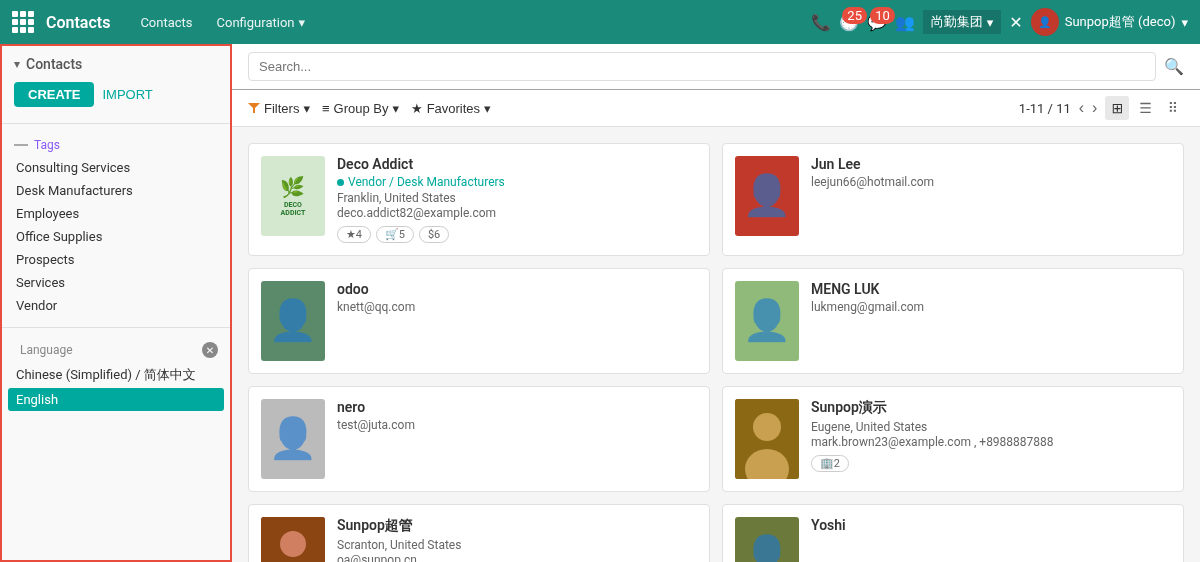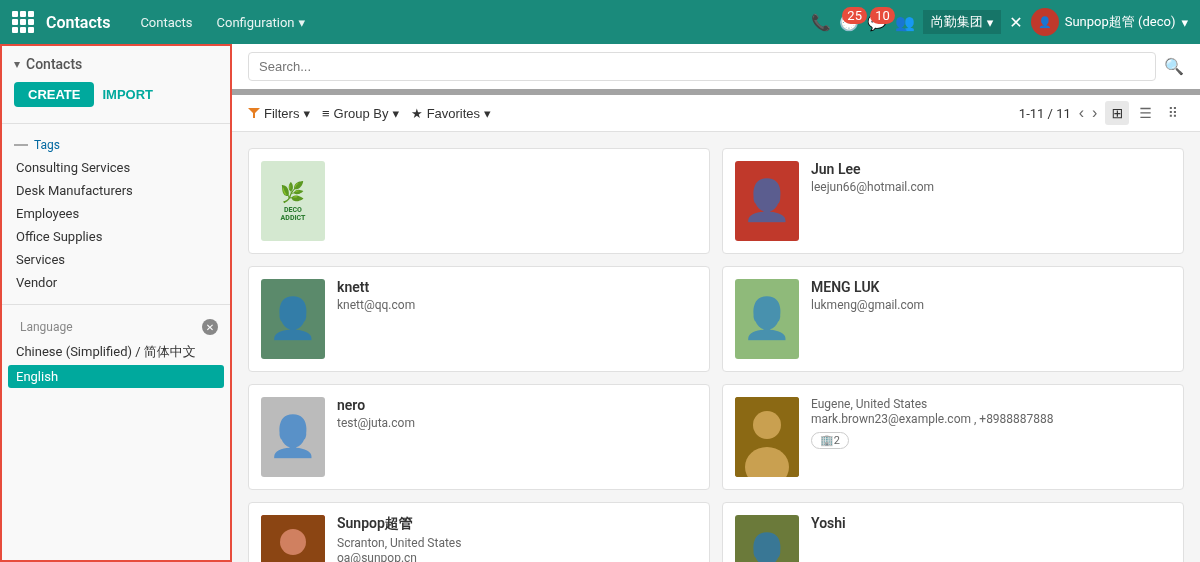--- a/index.html
+++ b/index.html
@@ -38,35 +38,35 @@
       border-right: 1px solid #e0e0e0;
       flex-shrink: 0;
       overflow-y: auto;
       border: 2px solid #e74c3c;
     }
     .sidebar-header { padding: 10px 12px 4px; display: flex; align-items: center; gap: 6px; }
     .sidebar-chevron { color: #666; font-size: 12px; }
     .sidebar-header-title { font-size: 14px; color: #555; font-weight: 500; }
     .sidebar-actions { display: flex; gap: 8px; padding: 6px 12px 12px; }
     .btn-create { background: #00a99d; color: white; border: none; border-radius: 4px; padding: 5px 14px; font-size: 13px; font-weight: 600; cursor: pointer; }
-    .btn-import { background: transparent; color: #00a99d; border: none; font-size: 13px; font-weight: 700; cursor: pointer; }
+    .btn-import { background: transparent; color: #00a99d; border: none; font-size: 13px; font-weight: 400; cursor: pointer; }
     .sidebar-section { padding: 6px 0; }
-    .sidebar-section-header { display: flex; align-items: center; padding: 4px 12px; color: #0369a1; font-size: 12px; gap: 6px; }
+    .sidebar-section-header { display: flex; align-items: center; padding: 4px 12px; color: #8b5cf6; font-size: 12px; gap: 6px; }
     .sidebar-section-header .dash { width: 14px; height: 2px; background: #aaa; display: inline-block; }
     .sidebar-item { padding: 4px 14px; cursor: pointer; color: #333; font-size: 13px; }
     .sidebar-item.active { background: #00a99d; color: white; border-radius: 3px; margin: 0 6px; padding: 4px 8px; }
     .sidebar-lang-header { display: flex; align-items: center; justify-content: space-between; padding: 4px 12px; color: #888; font-size: 12px; }
     .lang-clear { background: #888; color: white; border-radius: 50%; width: 16px; height: 16px; display: flex; align-items: center; justify-content: center; font-size: 10px; cursor: pointer; }
     .divider { height: 1px; background: #e0e0e0; margin: 4px 0; }
 
     
     .main { flex: 1; display: flex; flex-direction: column; overflow: hidden; }
 
     
-    .toolbar { background: white; border-bottom: 6px solid #a3a3a3; padding: 8px 16px; display: flex; align-items: center; gap: 8px; flex-shrink: 0; }
+    .toolbar { background: white; border-bottom: 1px solid #a3a3a3; padding: 8px 16px; display: flex; align-items: center; gap: 8px; flex-shrink: 0; }
     .search-input { flex: 1; border: 1px solid #ddd; border-radius: 4px; padding: 6px 10px; font-size: 13px; color: #666; outline: none; }
     .search-icon { color: #666; font-size: 16px; cursor: pointer; }
 
     
     .filter-bar { background: white; border-bottom: 1px solid #e0e0e0; padding: 6px 16px; display: flex; align-items: center; gap: 12px; flex-shrink: 0; }
     .filter-btn { display: flex; align-items: center; gap: 4px; color: #333; font-size: 13px; cursor: pointer; border: none; background: none; }
     .filter-btn svg { color: #e67e22; }
     .pagination { margin-left: auto; display: flex; align-items: center; gap: 8px; font-size: 13px; color: #333; }
     .pag-arrow { cursor: pointer; color: #666; font-size: 16px; border: none; background: none; }
     .view-btns { display: flex; gap: 4px; }
@@ -158,20 +158,21 @@
 
     <div class="sidebar-section">
       <div class="sidebar-section-header">
         <span class="dash"></span>
         <span>Tags</span>
       </div>
       <div class="sidebar-item">Consulting Services</div>
       <div class="sidebar-item">Desk Manufacturers</div>
       <div class="sidebar-item">Employees</div>
       <div class="sidebar-item">Office Supplies</div>
+      <div class="sidebar-item">Prospects</div>
       <div class="sidebar-item">Services</div>
       <div class="sidebar-item">Vendor</div>
     </div>
 
     <div class="divider"></div>
 
     <div class="sidebar-section">
       <div class="sidebar-lang-header">
         <div style="display:flex;align-items:center;gap:6px;">
           <span class="dash"></span>
@@ -222,38 +223,52 @@
     </div>
 
     <div class="cards-area">
       <div class="cards-grid">
 
         <div class="contact-card">
           <div class="deco-logo card-avatar">
             <span class="deco-logo-icon">🌿</span>
             <div class="deco-logo-text">DECO<br>ADDICT</div>
           </div>
+          <div class="card-info">
+            <div class="card-name">Deco Addict</div>
+            <div class="card-subtitle">
+              <span class="status-dot"></span>
+              <span>Vendor / Desk Manufacturers</span>
+            </div>
+            <div class="card-detail">Franklin, United States</div>
+            <div class="card-detail">deco.addict82@example.com</div>
+            <div class="card-tags">
+              <span class="card-tag">★4</span>
+              <span class="card-tag">🛒5</span>
+              <span class="card-tag">$6</span>
+            </div>
+          </div>
         </div>
 
         <div class="contact-card">
           <div class="card-avatar avatar-red">
             <span class="silhouette">👤</span>
           </div>
           <div class="card-info">
             <div class="card-name">Jun Lee</div>
             <div class="card-detail">leejun66@hotmail.com</div>
           </div>
         </div>
 
         <div class="contact-card">
           <div class="card-avatar" style="background:#5b8a6b;">
             <span class="silhouette">👤</span>
           </div>
           <div class="card-info">
-            <div class="card-name">knett</div>
+            <div class="card-name">odoo</div>
             <div class="card-detail">knett@qq.com</div>
           </div>
         </div>
 
         <div class="contact-card">
           <div class="card-avatar" style="background:#8fba7a;">
             <span class="silhouette">👤</span>
           </div>
           <div class="card-info">
             <div class="card-name">MENG LUK</div>
@@ -273,20 +288,21 @@
 
         <div class="contact-card">
           <div class="card-avatar" style="background:#8B6914; display:flex; align-items:center; justify-content:center;">
             <svg width="64" height="80" viewBox="0 0 64 80" xmlns="http://www.w3.org/2000/svg">
               <rect width="64" height="80" fill="#8B6914"></rect>
               <circle cx="32" cy="28" r="14" fill="#c9a050"></circle>
               <ellipse cx="32" cy="70" rx="22" ry="20" fill="#c9a050"></ellipse>
             </svg>
           </div>
           <div class="card-info">
+            <div class="card-name">Sunpop演示</div>
             <div class="card-detail">Eugene, United States</div>
             <div class="card-detail">mark.brown23@example.com , +8988887888</div>
             <div class="card-tags">
               <span class="card-tag">🏢2</span>
             </div>
           </div>
         </div>
 
         <div class="contact-card">
           <div class="card-avatar" style="background:#c0392b; display:flex; align-items:center; justify-content:center;">

